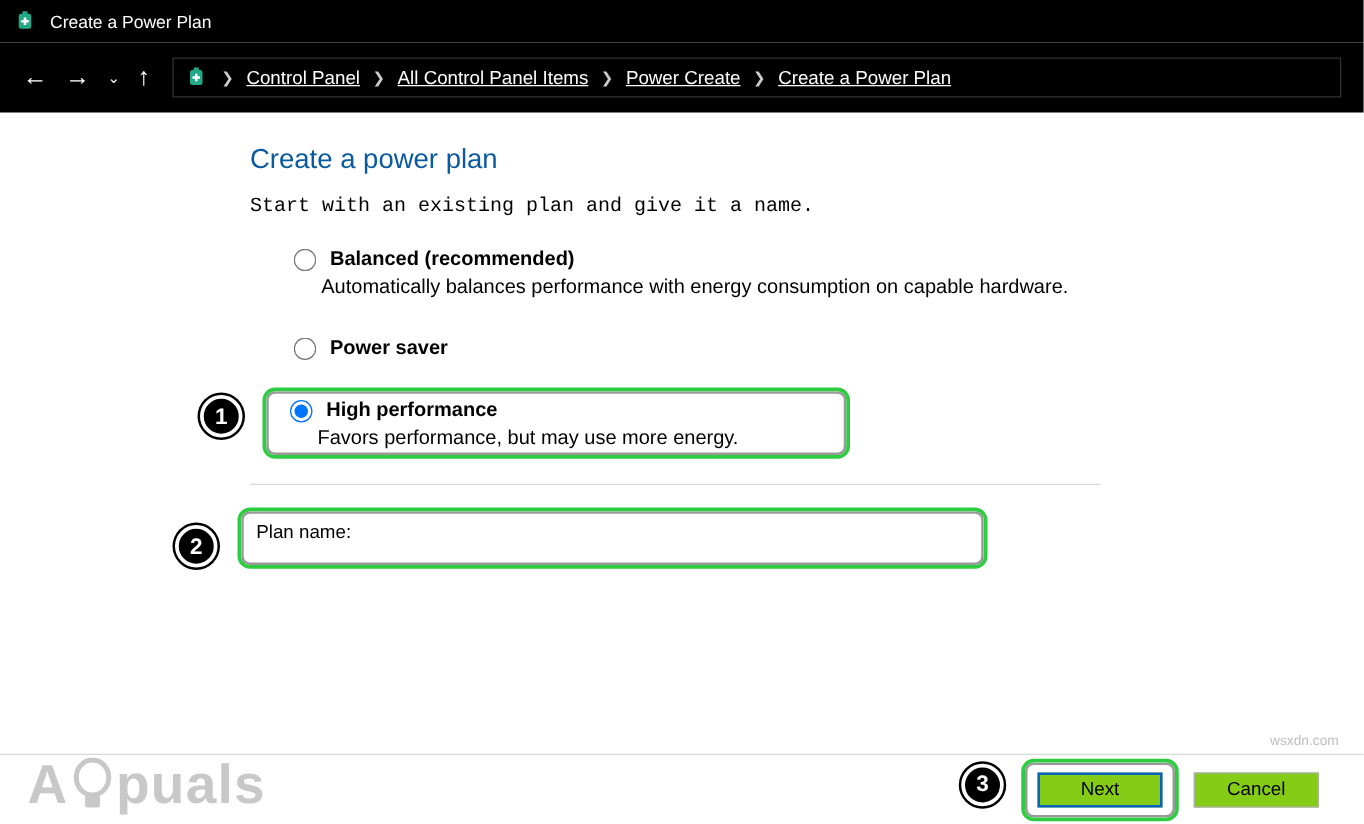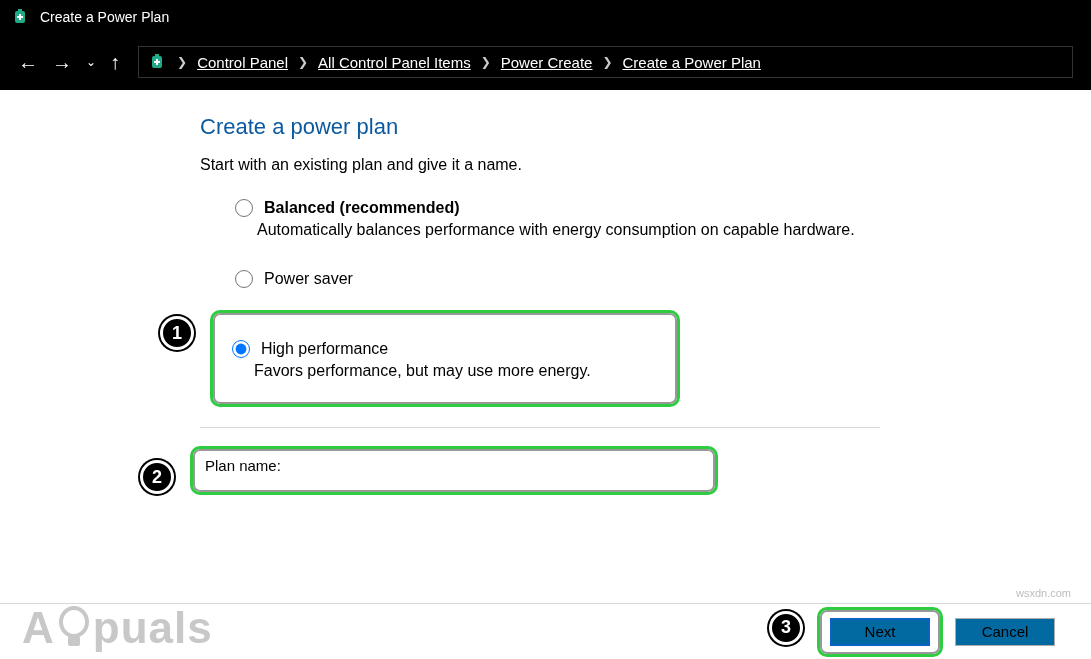--- a/index.html
+++ b/index.html
@@ -68,63 +68,64 @@
   }
   h1.page-title {
     color: #0b5aa0;
     font-weight: 400;
     font-size: 22px;
     margin: 0 0 16px 0;
   }
   .subtitle {
     font-size: 16px;
     margin-bottom: 14px;
+    font-family: Liberation Mono, monospace;
   }
   .plan-group {
     margin-left: 30px;
   }
   .plan-item {
     padding: 8px 0 10px 0;
   }
   .plan-head {
     display: flex;
     align-items: flex-end;
     gap: 8px;
   }
   input[type=radio] {
     width: 18px; height: 18px;
   }
-  .plan-label { font-size: 16px; }
+  .plan-label { font-size: 16px; font-weight: bold; }
   .plan-label.bold { font-weight: 600; }
   .plan-desc {
     margin-left: 27px;
     font-size: 16px;
     color: #000000;
     margin-top: 4px;
   }
   .high-perf-wrap {
     position: relative;
     border: 3px solid #2ecc40;
     border-radius: 10px;
     box-shadow: inset 0 0 0 2px rgba(0,0,0,.4);
-    padding: 24px 14px;
+    padding: 4px 14px;
     width: 470px;
   }
   .separator {
     margin: 20px 0 18px 0;
     height: 1px;
     background: #d8d8d8;
     width: 680px;
   }
   .plan-name-box {
     border: 3px solid #2ecc40;
     border-radius: 10px;
     box-shadow: inset 0 0 0 2px rgba(0,0,0,.4);
     padding: 8px 12px 14px 12px;
-    width: 528px;
+    width: 600px;
   }
   .plan-name-label { font-size: 15px; margin-bottom: 4px; display:block; }
   .plan-name-input {
     width: 100%;
     height: 28px;
     border: 1px solid #7a7a7a;
     padding: 2px 6px;
     font-size: 15px;
     font-family: inherit;
     background: #fff;
@@ -140,21 +141,21 @@
     align-items: center;
     justify-content: flex-end;
     padding: 0 36px;
     gap: 12px;
   }
   .btn {
     width: 100px;
     height: 28px;
     font-size: 15px;
     border: 1px solid #adadad;
-    background: #0369a1;
+    background: #84cc16;
     cursor: pointer;
     font-family: inherit;
   }
   .btn.primary {
     border: 2px solid #0b62c4;
   }
   .next-wrap {
     border: 3px solid #2ecc40;
     border-radius: 10px;
     box-shadow: inset 0 0 0 2px rgba(0,0,0,.4);

